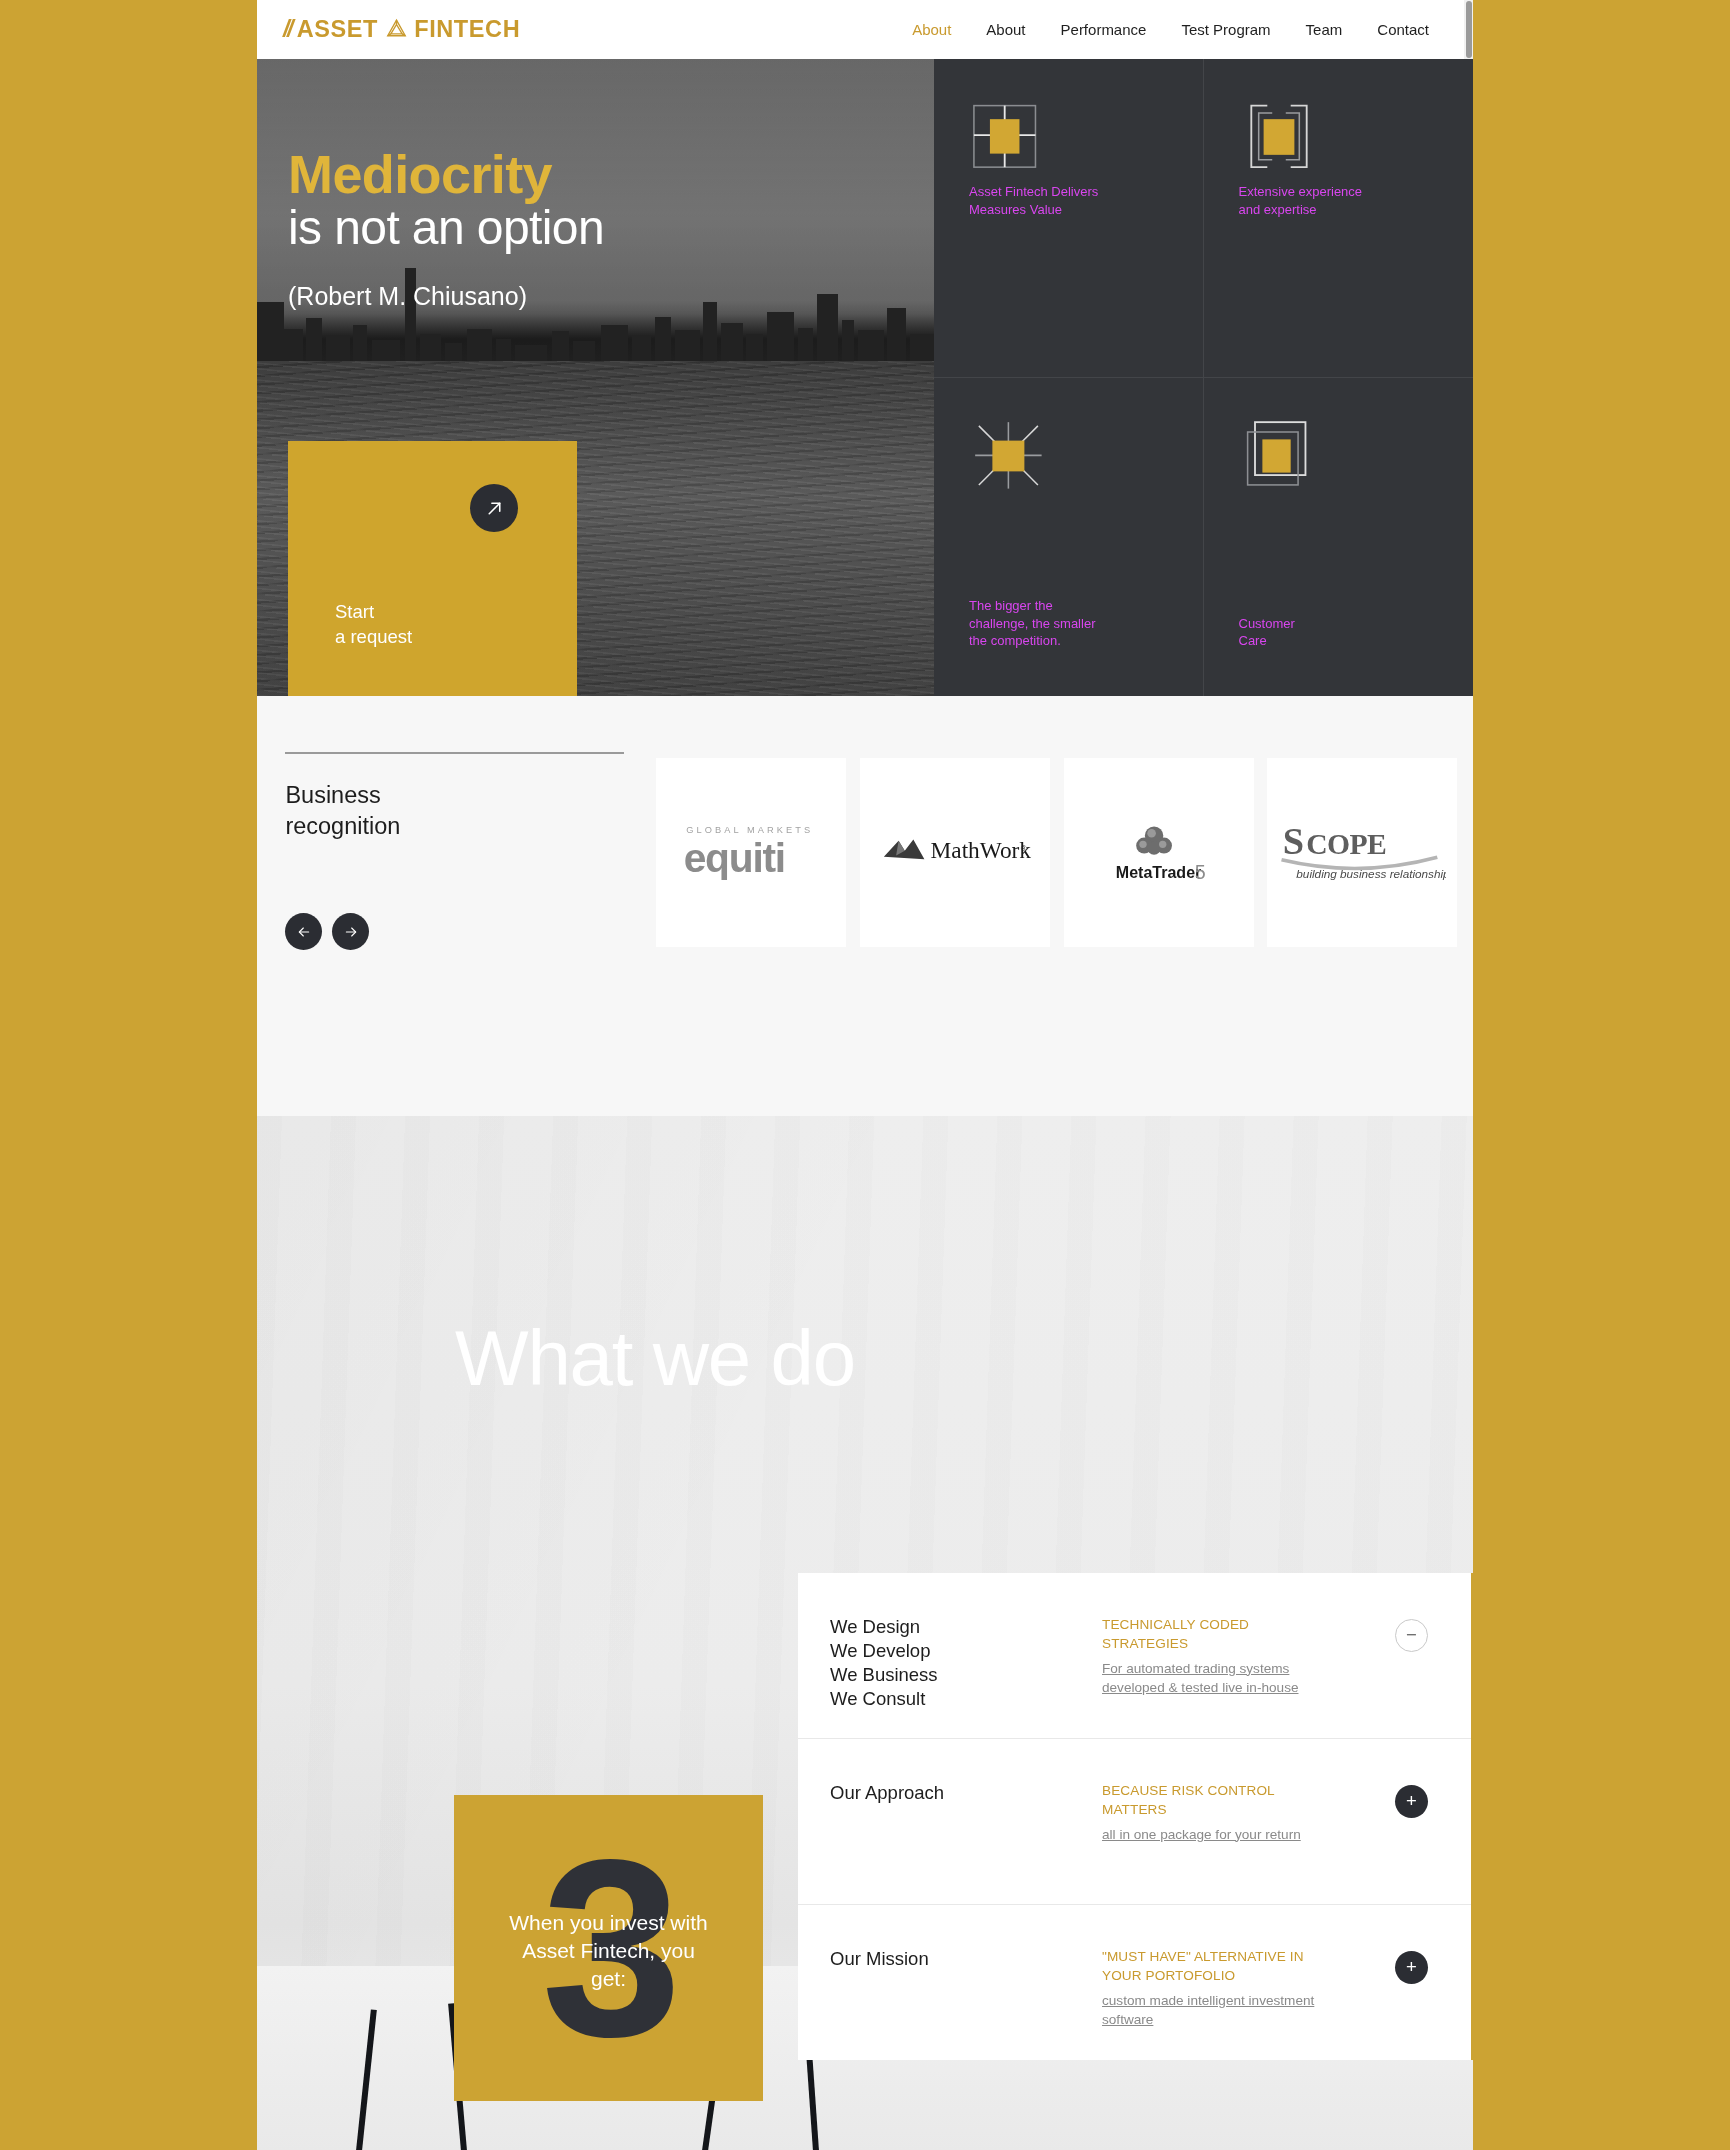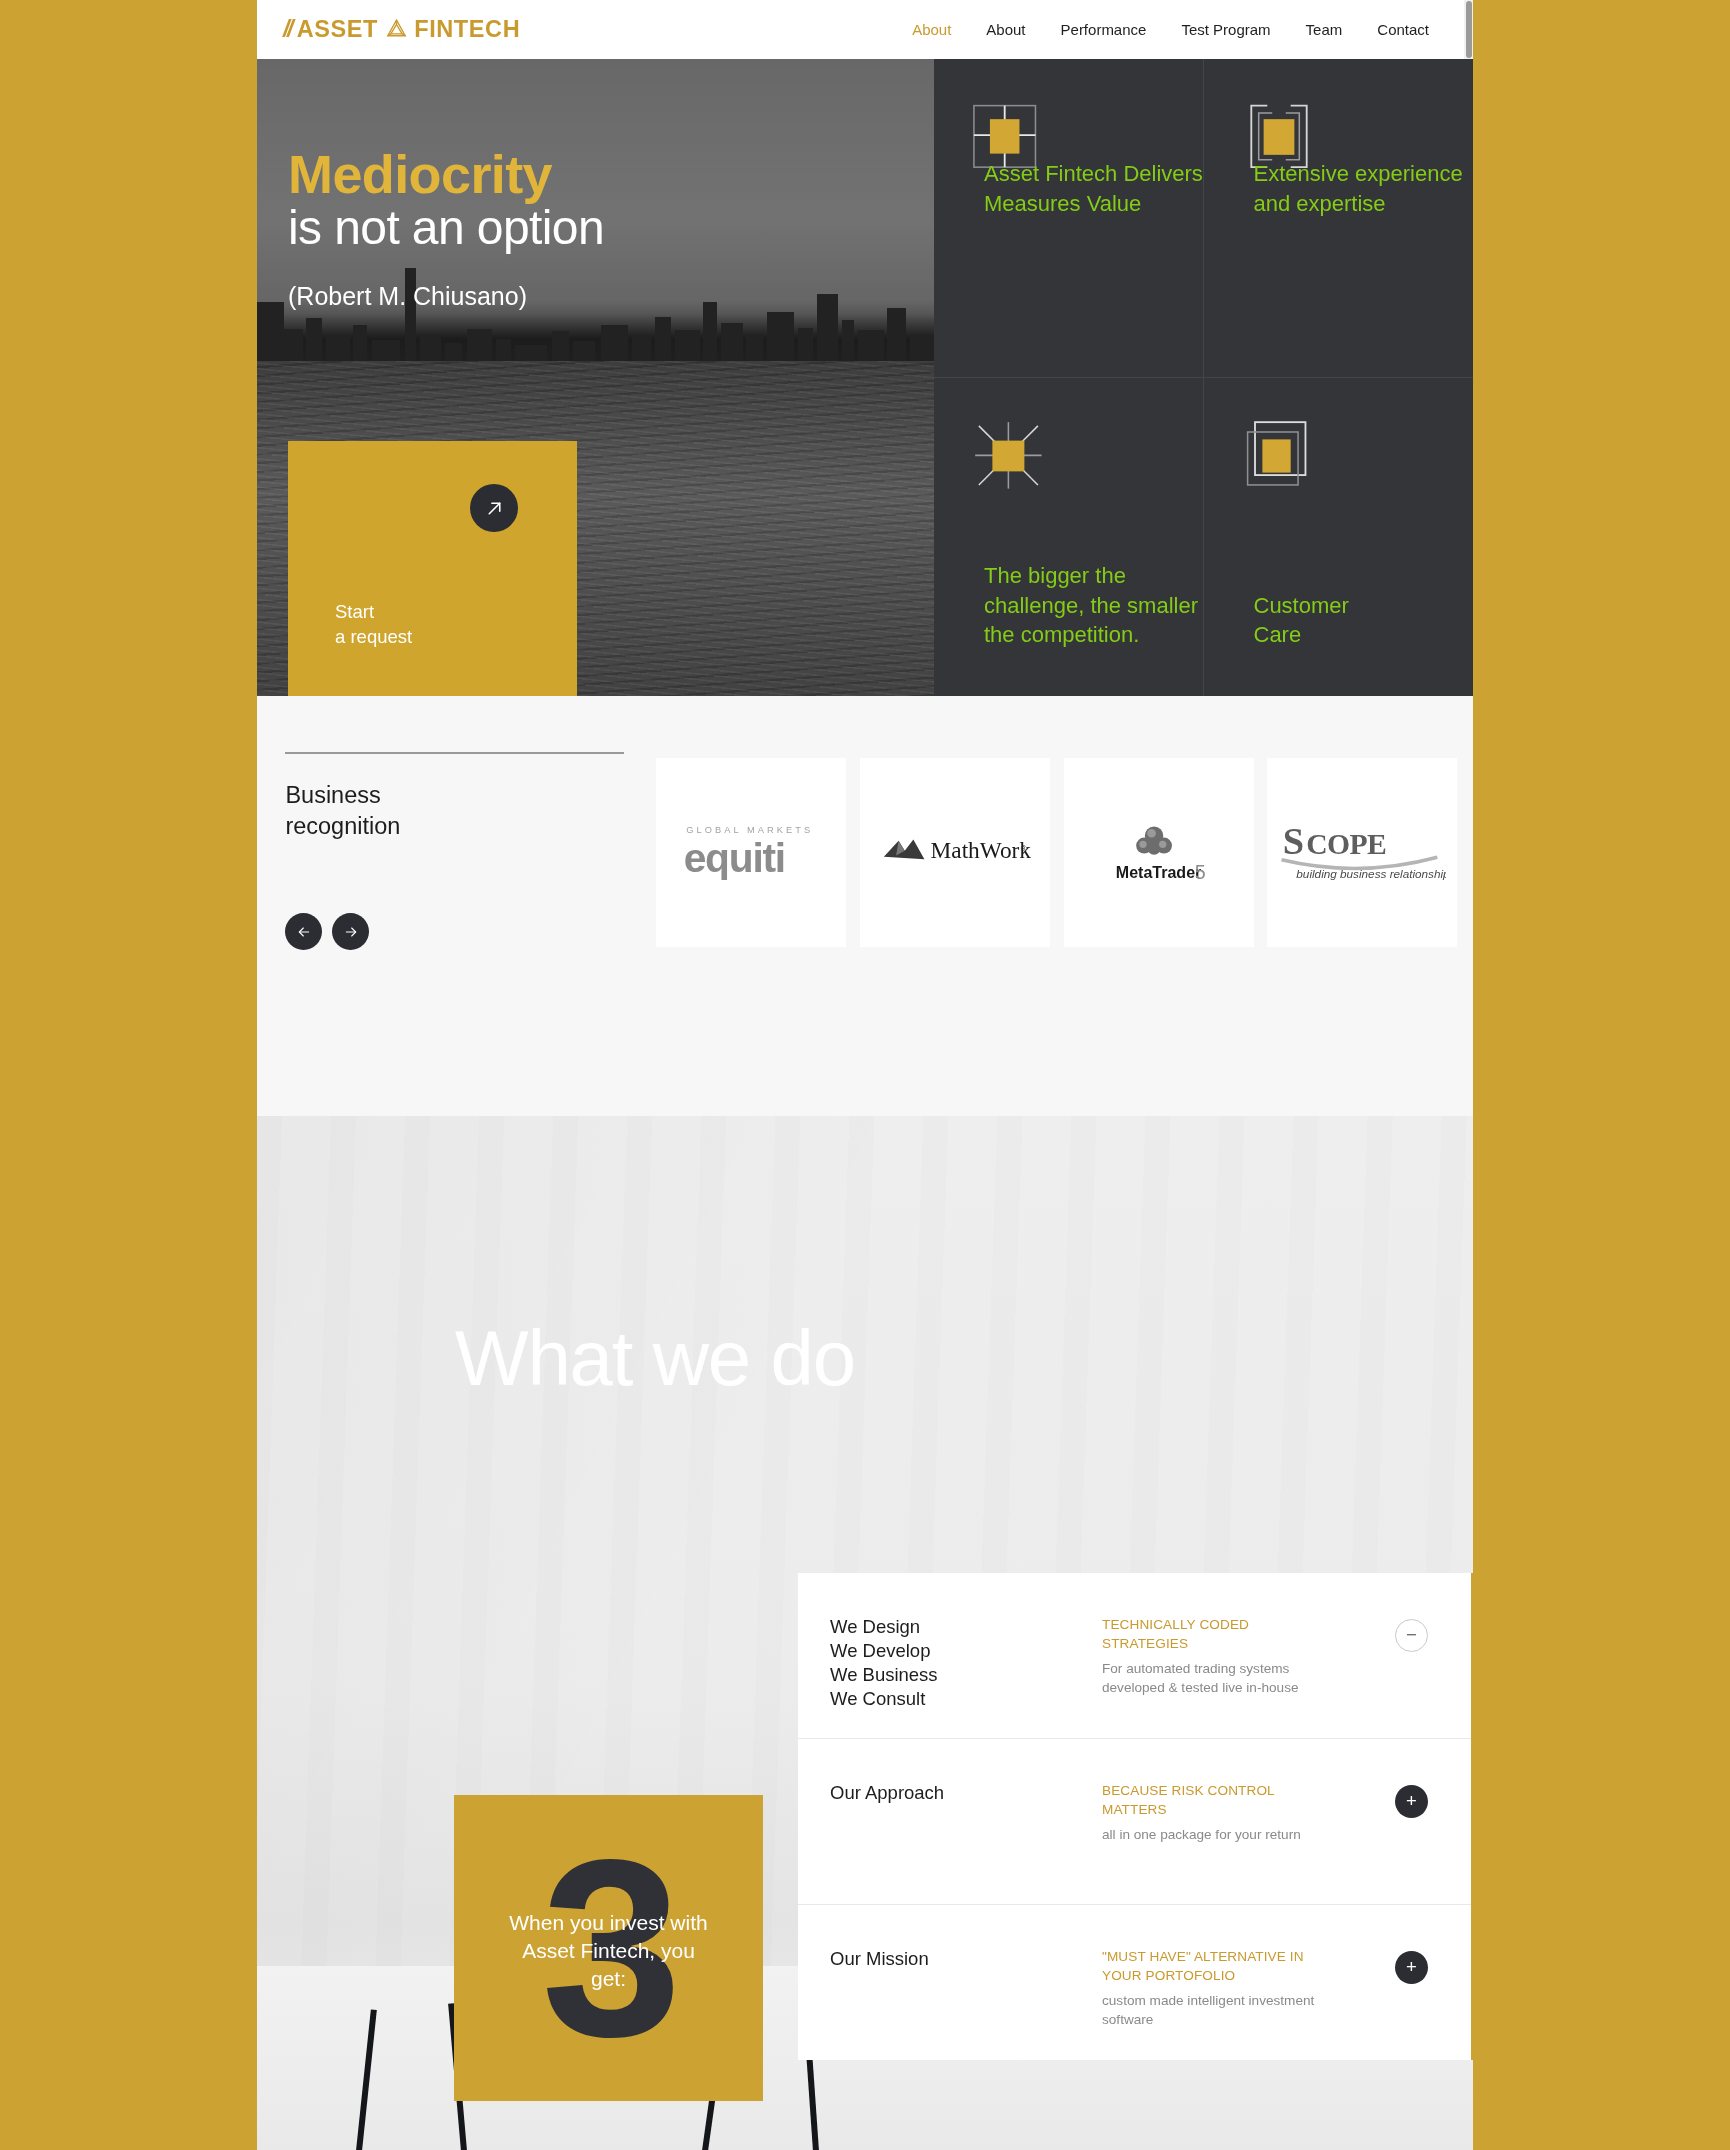--- a/index.html
+++ b/index.html
@@ -101,22 +101,22 @@
     background:#333539;
   }
   .tile {
     position:relative; padding:38px 35px 0 35px;
     border-right:0.6px solid #434549; border-bottom:0.6px solid #434549;
   }
   .tile:nth-child(2), .tile:nth-child(4) { border-right:none; }
   .tile:nth-child(3), .tile:nth-child(4) { border-bottom:none; }
   .tile-icon { width:80px; height:80px; position:relative; }
   .tile-title {
-    position:absolute; left:50px; bottom:46px;
-    color:#84cc16; font-size:22px; line-height:1.35; width:84%;
+    position:absolute; left:35px; bottom:46px;
+    color:#d946ef; font-size:13px; line-height:1.35; width:84%;
   }
   .tile:nth-child(1) .tile-title, .tile:nth-child(2) .tile-title { bottom:158px; }
 
   
   .recognition {
     position:relative; height:420px; background:#f7f7f7;
     padding:56px 0 0 28.4px; display:flex;
   }
   .recog-left { width:371px; position:relative; }
   .recog-rule { width:339px; height:1.9px; background:#9a9a9a; }
@@ -190,21 +190,21 @@
     padding:42px 10px 0 32px; min-height:166px;
     border-bottom:0.6px solid #e8e8e8;
   }
   .acc-row:last-child { border-bottom:none; min-height:155px; }
   .acc-left { width:272px; font-size:18.5px; color:#1d1d1d; line-height:1.3; }
   .acc-mid { width:290px; }
   .acc-kicker {
     font-size:13.6px; color:#C99A2E; line-height:1.42; letter-spacing:0.1px;
   }
   .acc-sub {
-    margin-top:5px; font-size:13.6px; color:#8a8a8a; line-height:1.42;
+    margin-top:5px; font-size:13.6px; color:#8a8a8a; line-height:1.42;text-decoration:underline;
   }
   .acc-toggle {
     position:absolute; right:43px; top:46px;
     width:33px; height:33px; border-radius:50%;
     display:flex; align-items:center; justify-content:center;
     font-size:18.5px; line-height:1;
   }
   .acc-toggle.open { border:1.2px solid #c9c9c9; color:#6a6a6a; background:#fff; }
   .acc-toggle.closed { background:#2b2d33; color:#ffffff; }
 </style>

